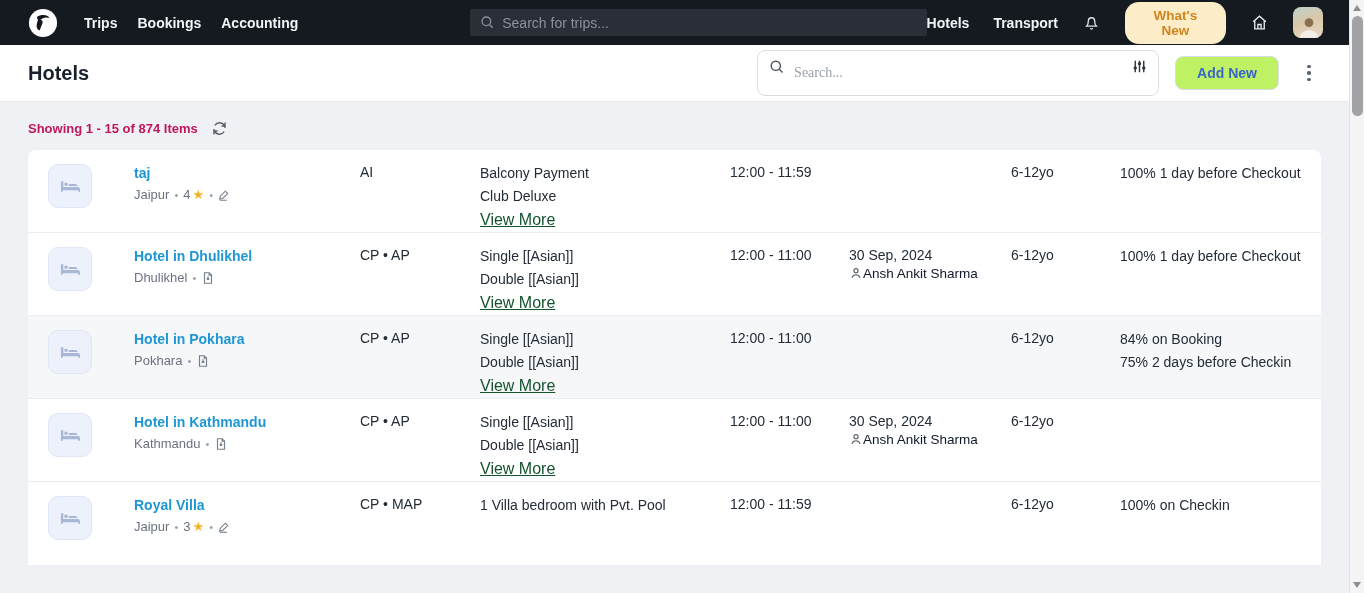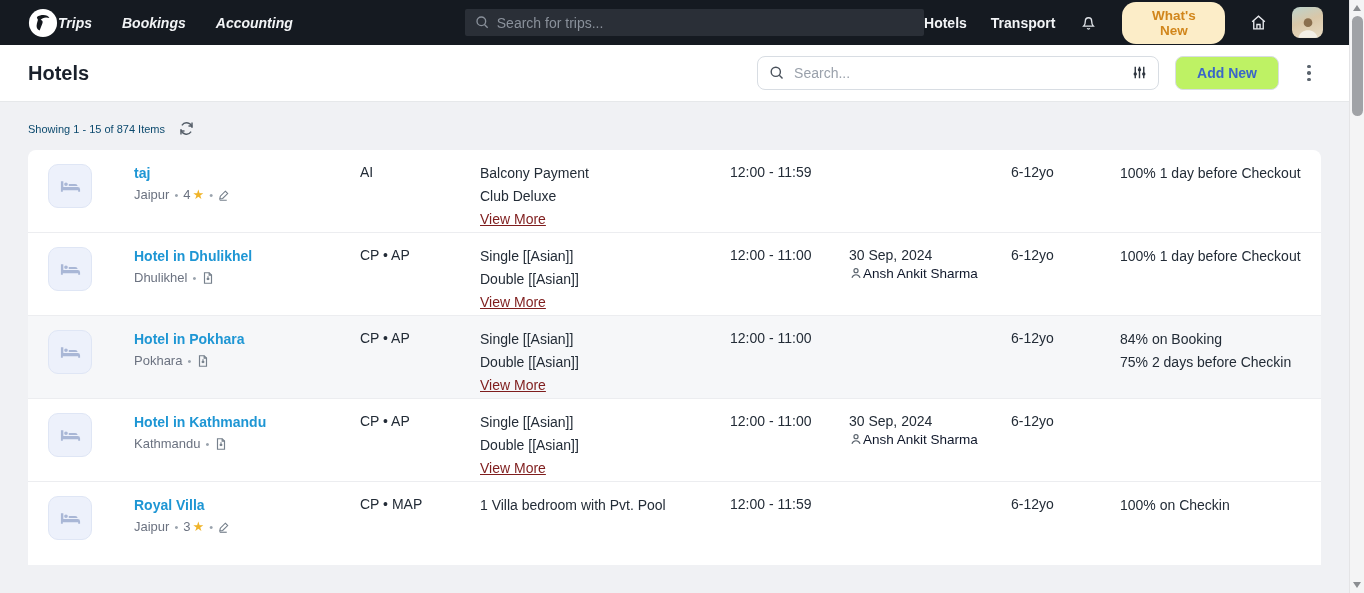--- a/index.html
+++ b/index.html
@@ -3,48 +3,48 @@
 <meta charset="utf-8">
 <style>
   * { margin:0; padding:0; box-sizing:border-box; }
   html,body { width:1364px; height:593px; overflow:hidden; }
   body { font-family:"Liberation Sans","DejaVu Sans",sans-serif; background:#f0f1f4; position:relative; }
   .app { width:1349px; height:593px; position:relative; }
 
   
   .navbar { height:45px; background:#151a21; display:flex; align-items:center; padding:0 26px 0 28px; }
   .logo { width:30px; height:30px; flex:0 0 auto; }
-  .nav-links { display:flex; align-items:center; gap:30px;font-style:italic; }
+  .nav-links { display:flex; align-items:center; margin-left:26px; gap:20px; }
   .nav-link { color:#f2f4f6; font-size:14px; font-weight:600; cursor:pointer; text-decoration:none; }
   .nav-search { position:relative; width:460px; margin-left:172px; }
   .nav-search input { width:100%; height:27px; background:#2a2f37; border:none; border-radius:2px; color:#cfd4da; font-size:14px; padding:0 10px 0 32px; outline:none; }
   .nav-search input::placeholder { color:#8a919b; }
   .nav-search .sicon { position:absolute; left:9px; top:5px; }
   .nav-right { display:flex; align-items:center; margin-left:auto; gap:24px; }
   .whats-new { background:#fcedc8; color:#d1861c; font-size:13.5px; font-weight:700; border:none; border-radius:14px; padding:6px 14px; cursor:pointer; }
   .avatar { width:31px; height:31px; border-radius:8px; overflow:hidden; background:linear-gradient(160deg,#bcd3cd 0%,#d9c7a8 45%,#e8dcc4 100%); position:relative; cursor:pointer; }
   .avatar svg { position:absolute; bottom:-2px; left:3px; }
 
   
   .page-header { height:57px; background:#ffffff; border-bottom:1px solid #e6e8ea; display:flex; align-items:center; padding:0 26px 0 28px; }
   .page-title { font-size:20px; font-weight:700; color:#1a212c; }
   .ph-right { margin-left:auto; display:flex; align-items:center; gap:16px; }
   .hsearch { position:relative; width:402px; }
-  .hsearch input { width:100%; height:34px; border:1px solid #d8dde3; border-radius:8px; font-size:14px; color:#333; padding:0 38px 0 36px; outline:none; background:#fff; }
+  .hsearch input { width:100%; height:46px; border:1px solid #d8dde3; border-radius:8px; font-size:14px; color:#333; padding:0 38px 0 36px; outline:none; background:#fff;font-family:Liberation Serif, serif; }
   .hsearch input::placeholder { color:#9aa1ab; }
   .hsearch .sicon { position:absolute; left:11px; top:8px; }
   .hsearch .ficon { position:absolute; right:11px; top:8px; cursor:pointer; }
   .add-new { background:#bef264; border:1px solid #d8dde3; border-radius:8px; color:#3a66c9; font-size:14px; font-weight:700; padding:8px 21px; cursor:pointer; }
   .kebab { width:28px; height:34px; display:flex; flex-direction:column; align-items:center; justify-content:center; gap:3px; cursor:pointer; }
   .kebab i { width:3.5px; height:3.5px; border-radius:50%; background:#5b646e; }
 
   
   .content { padding:18px 28px 0 28px; }
   .meta-line { display:flex; align-items:center; gap:13px; margin-bottom:13px; }
-  .showing { font-size:11px; font-weight:400; color:#0c4a6e; }
+  .showing { font-size:13px; font-weight:700; color:#be185d; }
   .refresh { cursor:pointer; display:flex; }
 
   .card { background:#fff; border-radius:8px 8px 0 0; overflow:hidden; }
   .thead, .trow { display:grid; grid-template-columns:318px 120px 250px 119px 162px 109px 1fr; }
   .thead { padding:0 0 0 20px; height:36px; align-items:center; border-bottom:1px solid #e4e7ea; }
   .th { font-size:13.5px; font-weight:700; color:#1b2430; }
   .trow { padding:14px 0 0 14px; min-height:83px; border-bottom:1px solid #ecedf0; align-items:start; }
   .trow.alt { background:#f6f7f9; }
   .trow:last-child { border-bottom:none; }
   .cell { font-size:14px; color:#232c37; padding-right:10px; }
@@ -52,21 +52,21 @@
 
   .name-cell { display:flex; gap:9px; }
   .thumb { width:44px; height:44px; border-radius:10px; background:#edf1fb; border:1px solid #dfe6f5; display:flex; align-items:center; justify-content:center; flex:0 0 auto; }
   .hname { color:#1e96d4; font-weight:700; font-size:14px; text-decoration:none; cursor:pointer; display:inline-block; margin-top:1px; }
   .sub { margin-top:6px; font-size:13px; color:#6b7280; display:flex; align-items:center; gap:5px; }
   .sub .dot { color:#9aa3ad; font-size:11px; }
   .star { color:#f0b429; font-size:13px; margin-left:-3px; }
   .mini-icon { display:inline-flex; }
 
   .line { margin-bottom:5px; line-height:18px; }
-  .view-more { color:#7f1d1d; text-decoration:underline; cursor:pointer; font-size:14px; display:inline-block; margin-top:1px; }
+  .view-more { color:#14532d; text-decoration:underline; cursor:pointer; font-size:16px; display:inline-block; margin-top:1px; }
   .rv-date { margin-bottom:3px; }
   .rv-agent { color:#0f172a; font-size:13.5px; display:flex; align-items:flex-start; }
 
   
   .scrollbar { position:absolute; top:0; right:0; width:15px; height:593px; background:#f4f4f5; border-left:1px solid #e4e4e6; }
   .sb-thumb { position:absolute; top:16px; left:2px; width:11px; height:100px; background:#a0a2a6; border-radius:6px; }
   .sb-arrow { position:absolute; left:3px; width:0; height:0; border-left:4.5px solid transparent; border-right:4.5px solid transparent; }
   .sb-up { top:5px; border-bottom:6px solid #8b8d91; }
   .sb-down { bottom:5px; border-top:6px solid #8b8d91; }
 </style>

